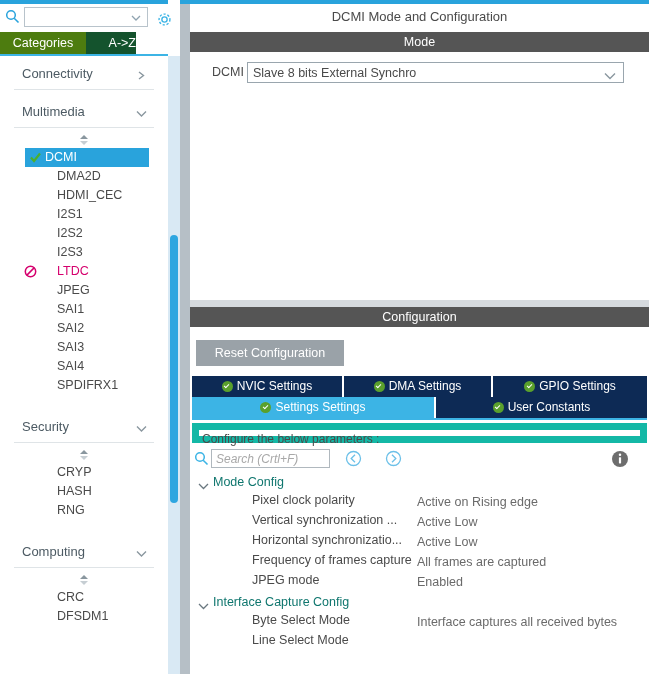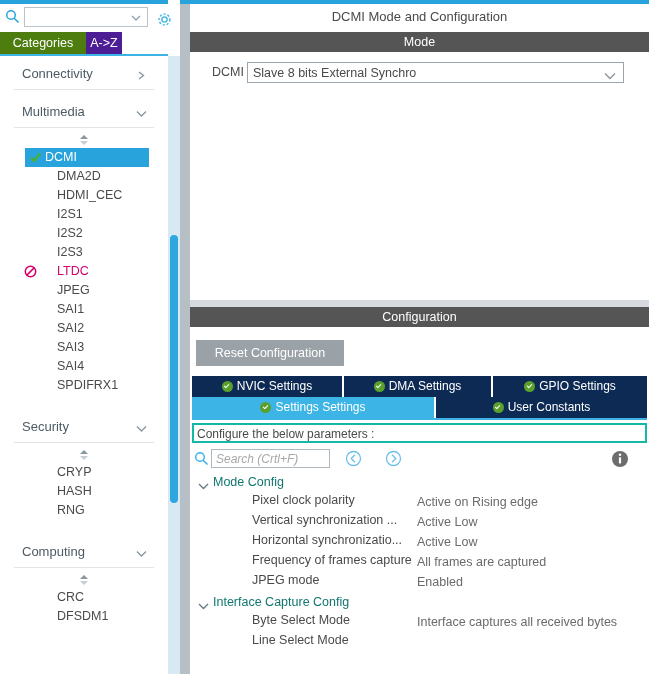--- a/index.html
+++ b/index.html
@@ -19,22 +19,22 @@
   .mag{position:absolute;left:5px;top:5px;width:15px;height:15px;}
   .mag svg{display:block;}
   .srchbox{position:absolute;left:24px;top:3px;width:124px;height:20px;
            border:1px solid #b8c3cb;background:#fff;box-sizing:border-box;}
   .srchcaret{position:absolute;right:6px;top:4px;width:10px;height:10px;}
   .gear{position:absolute;left:156px;top:7px;width:17px;height:17px;}
 
   .tabsrow{position:absolute;left:0;top:32px;width:168px;height:22px;background:#ffffff;}
   .tabcat{position:absolute;left:0;top:0;width:86px;height:22px;background:#4d7c0f;
           color:#ffffff;font-size:12.5px;line-height:22px;text-align:center;}
-  .tabaz{position:absolute;left:86px;top:0;width:36px;height:22px;background:#4c1d95;
-         color:#ffffff;font-size:12.5px;line-height:22px;text-align:center;}
+  .tabaz{position:absolute;left:86px;top:0;width:50px;height:22px;background:#14532d;
+         color:#ffffff;font-size:12.5px;line-height:22px;text-align:right;}
   .tabunder{position:absolute;left:0;top:54px;width:168px;height:2px;background:#3cb4e5;}
 
   #treescroll{position:absolute;left:0;top:56px;width:168px;height:618px;overflow:hidden;background:#fff;}
 
   .sect{position:relative;margin:0 14px;height:38px;}
   .sect .sname{position:absolute;left:8px;top:10px;font-size:13px;color:#4c5a63;}
   .sect .chev{position:absolute;right:6px;top:13px;width:13px;height:9px;}
   .sect .hr{position:absolute;left:0;right:0;bottom:4px;height:1px;background:#dfe4e7;}
 
   .spin{height:16px;position:relative;}
@@ -85,21 +85,21 @@
   .ctab.active{background:#3cb4e5;}
   .ctab .chk{display:inline-block;width:11px;height:11px;border-radius:50%;background:#ffffff;
              position:relative;top:2px;margin-right:4px;}
   .ctab .chk:after{content:"";position:absolute;left:2.5px;top:3px;width:4px;height:2px;
              border-left:1.6px solid #5aa02c;border-bottom:1.6px solid #5aa02c;transform:rotate(-45deg);}
   .ctab .chk.g{background:#5aa02c;}
   .ctab .chk.g:after{border-color:#ffffff;}
 
   #tabunderline{position:absolute;left:2px;top:418px;width:455px;height:2px;background:#3cb4e5;}
 
-  #cfgbox{position:absolute;left:2px;top:423px;width:455px;height:20px;border:2px solid #14b8a6;
+  #cfgbox{position:absolute;left:2px;top:423px;width:455px;height:20px;border:7px solid #14b8a6;
           box-sizing:border-box;background:#ffffff;}
   #cfgbox .t{position:absolute;left:3px;top:2px;font-size:12px;color:#4a4a4a;}
 
   #srchrow2{position:absolute;left:0;top:447px;width:459px;height:24px;}
   #mag2{position:absolute;left:4px;top:4px;width:15px;height:15px;}
   #srchinp{position:absolute;left:21px;top:2px;width:119px;height:19px;border:1px solid #b0b8be;
            box-sizing:border-box;background:#ffffff;}
   #srchinp .ph{position:absolute;left:4px;top:2px;font-size:12px;color:#a8a8a8;font-style:italic;}
   .navarrow{position:absolute;top:3px;width:17px;height:17px;}
   #navprev{left:155px;}

